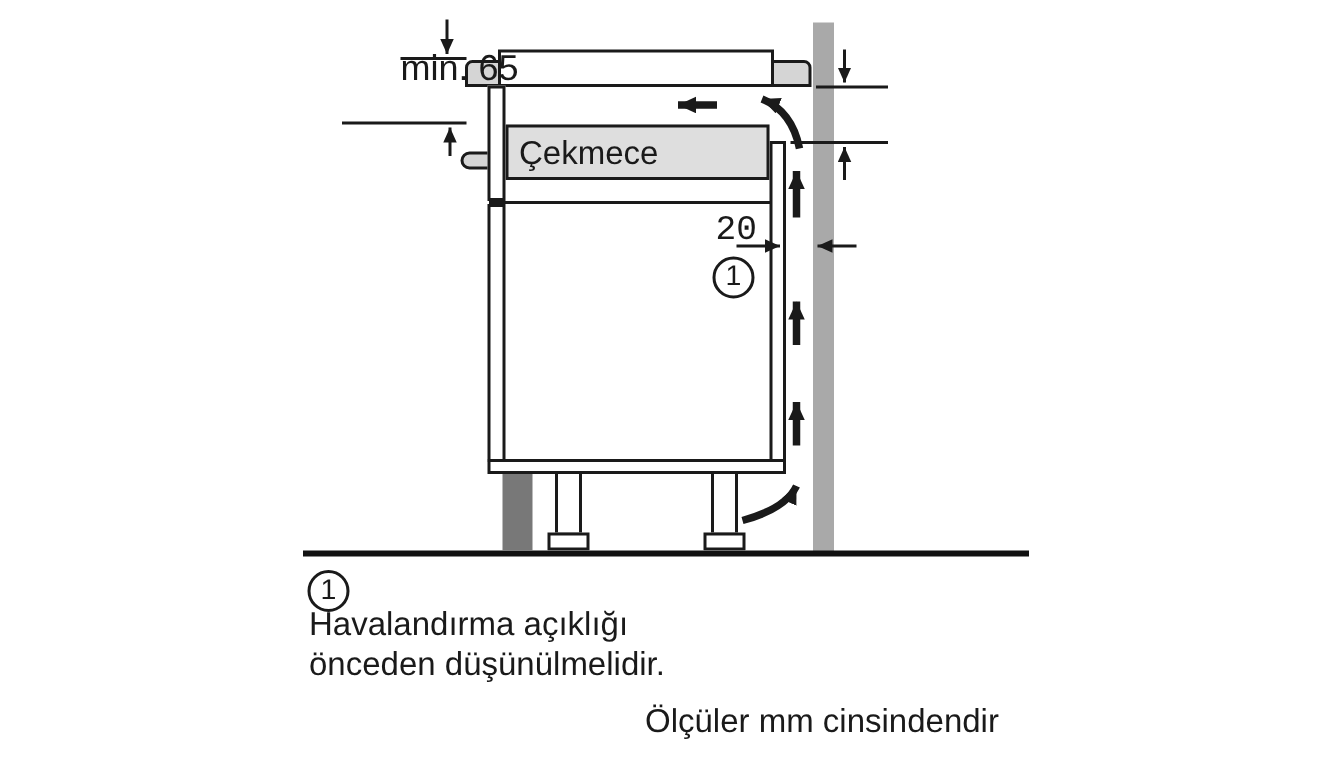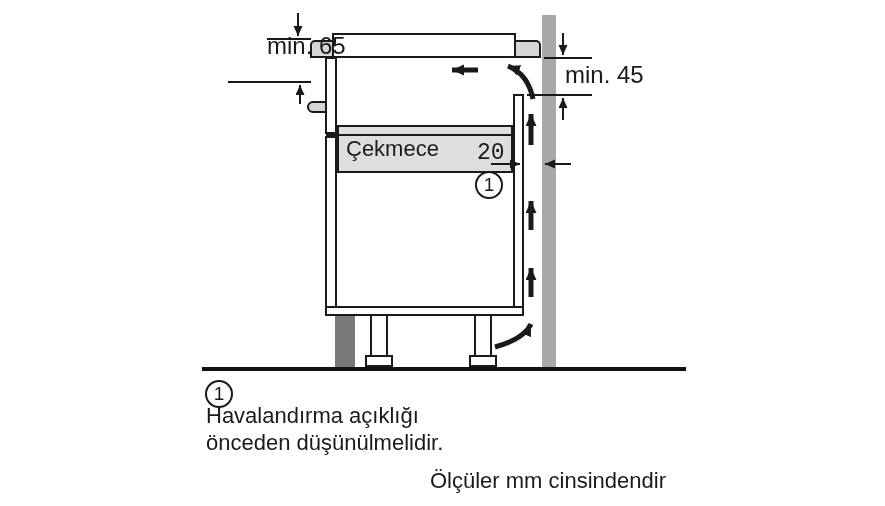--- a/index.html
+++ b/index.html
@@ -27,23 +27,23 @@
   .worktop-right { left: 514px; top: 40px; width: 27px; height: 18px; background: #d5d5d5;
                    border: 2px solid #1a1a1a; border-radius: 0 5px 0 0; }
   .hob          { left: 332px; top: 33px; width: 184px; height: 25px; background: #ffffff;
                   border: 2px solid #1a1a1a; }
 
   .front-panel-upper { left: 325px; top: 57px;  width: 12px; height: 77px;  background: #ffffff; border: 2px solid #1a1a1a; }
   .front-panel-lower { left: 325px; top: 136px; width: 12px; height: 172px; background: #ffffff; border: 2px solid #1a1a1a; }
   .handle       { left: 307px; top: 101px; width: 22px; height: 12px; background: #d5d5d5;
                   border: 2px solid #1a1a1a; border-radius: 6px 0 0 6px; }
 
-  .drawer       { left: 337px; top: 83px; width: 176px; height: 48px; background: #dedede;
+  .drawer       { left: 337px; top: 83px; width: 176px; height: 37px; background: #dedede;
                   border: 2px solid #1a1a1a; display: flex; align-items: center;
-                  padding-left: 7px; font-size: 22px; margin-top: 42px; }
+                  padding-left: 7px; font-size: 22px; }
 
   .back-panel   { left: 513px; top: 94px;  width: 11px;  height: 215px; background: #ffffff; border: 2px solid #1a1a1a; }
 
   .leg          { width: 18px; height: 43px; background: #ffffff; border: 2px solid #1a1a1a; }
   .leg-1        { left: 370px; top: 314px; }
   .leg-2        { left: 474px; top: 314px; }
   .foot         { width: 28px; height: 12px; background: #ffffff; border: 2px solid #1a1a1a; }
   .foot-1       { left: 365px; top: 355px; }
   .foot-2       { left: 469px; top: 355px; }
 
@@ -97,21 +97,20 @@
   <div class="abs foot foot-1"></div>
   <div class="abs foot foot-2"></div>
   <div class="abs bottom-panel"></div>
   <div class="abs plinth"></div>
 
   <div class="abs callout callout-diagram">
     <span>1</span>
   </div>
 
   <div class="abs dim-label dim-left">min. 65</div>
-  <div class="abs dim-label dim-right">min. 45</div>
   <div class="abs dim-label gap-label">20</div>
 
   <svg class="overlay" width="885" height="506" viewBox="0 0 885 506">
     <defs>
       <marker id="ad" orient="auto" markerUnits="userSpaceOnUse" markerWidth="12" markerHeight="10" refX="10" refY="4.5">
         <path d="M0,0 L10,4.5 L0,9 Z" fill="#1a1a1a"></path>
       </marker>
       <marker id="ah" orient="auto" markerUnits="userSpaceOnUse" markerWidth="15" markerHeight="13" refX="12" refY="5.5">
         <path d="M0,0 L12,5.5 L0,11 Z" fill="#1a1a1a"></path>
       </marker>

